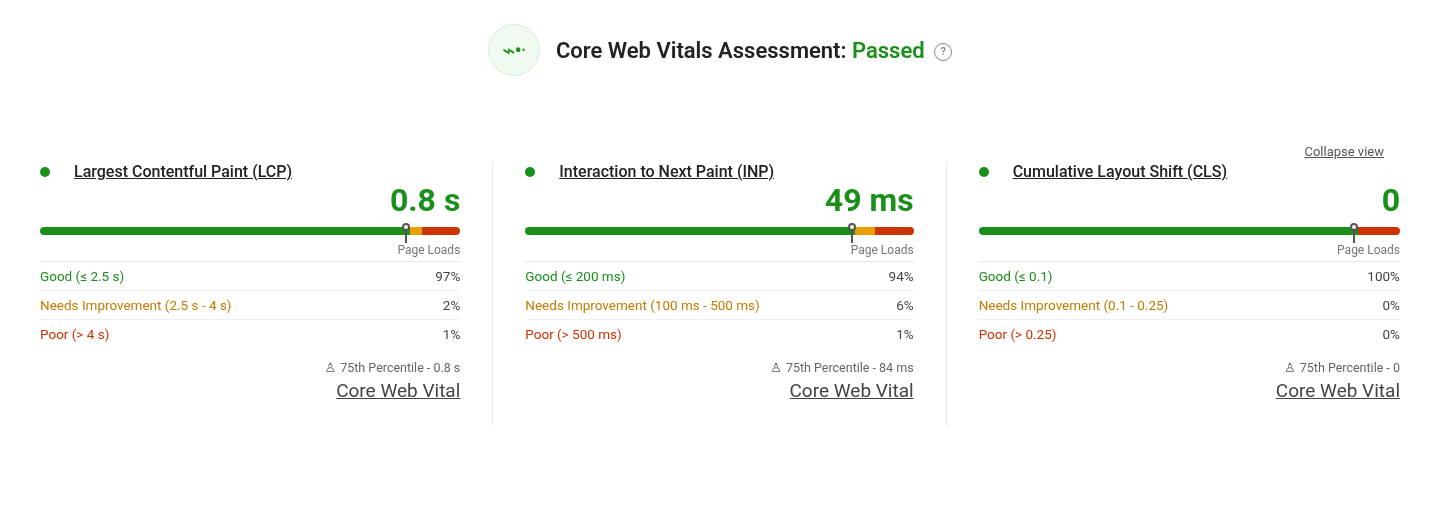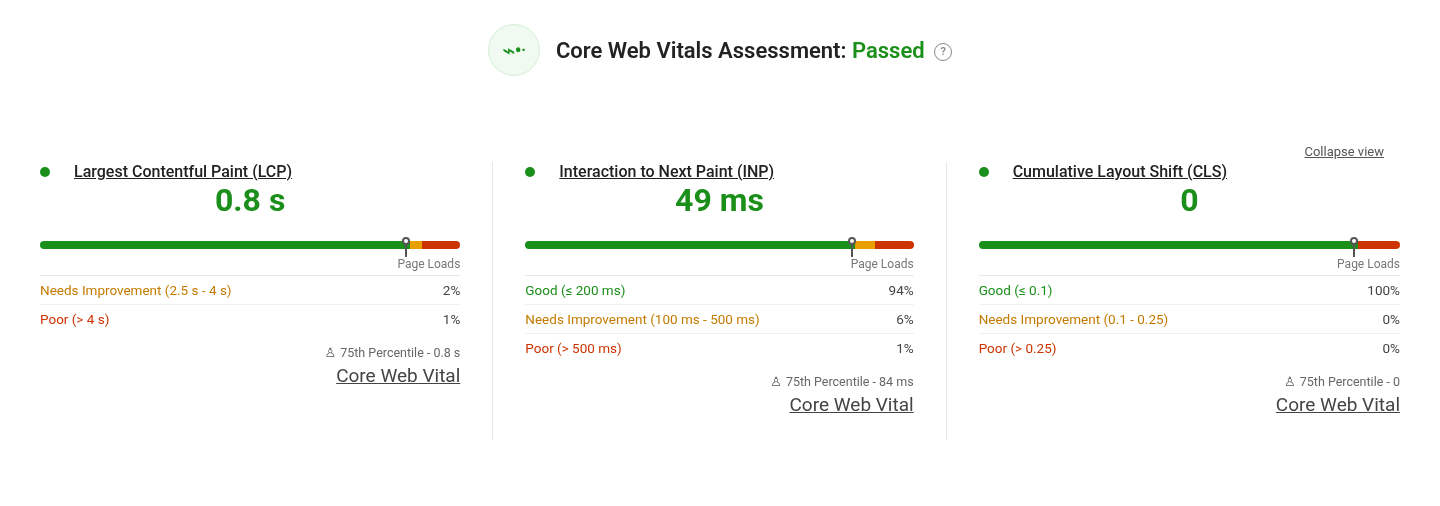--- a/index.html
+++ b/index.html
@@ -121,25 +121,25 @@
     .metric-title-text {
       font-size: 16px;
       font-weight: 500;
       color: #222;
       text-decoration: underline;
       cursor: pointer;
     }
 
     
     .metric-value {
-      text-align: center;
+      text-align: right;
       font-size: 32px;
       font-weight: 700;
       color: #1a8f1a;
-      margin-bottom: 22px;
+      margin-bottom: 8px;
     }
 
     
     .progress-bar-container {
       position: relative;
       height: 10px;
       margin-bottom: 6px;
     }
 
     .progress-bar-track {
@@ -285,20 +285,24 @@
           <div class="bar-red" style="width:9%;"></div>
         </div>
         <div class="marker" style="left:87%;">
           <div class="marker-circle"></div>
           <div class="marker-pin"></div>
         </div>
       </div>
       <div class="page-loads-label">Page Loads</div>
       <div class="stats-table">
         <div class="stat-row">
+          <span class="stat-label-good">Good (≤ 2.5 s)</span>
+          <span class="stat-value">97%</span>
+        </div>
+        <div class="stat-row">
           <span class="stat-label-needs">Needs Improvement (2.5 s - 4 s)</span>
           <span class="stat-value">2%</span>
         </div>
         <div class="stat-row">
           <span class="stat-label-poor">Poor (&gt; 4 s)</span>
           <span class="stat-value">1%</span>
         </div>
       </div>
       <div class="metric-footer">
         <div class="percentile-text">

